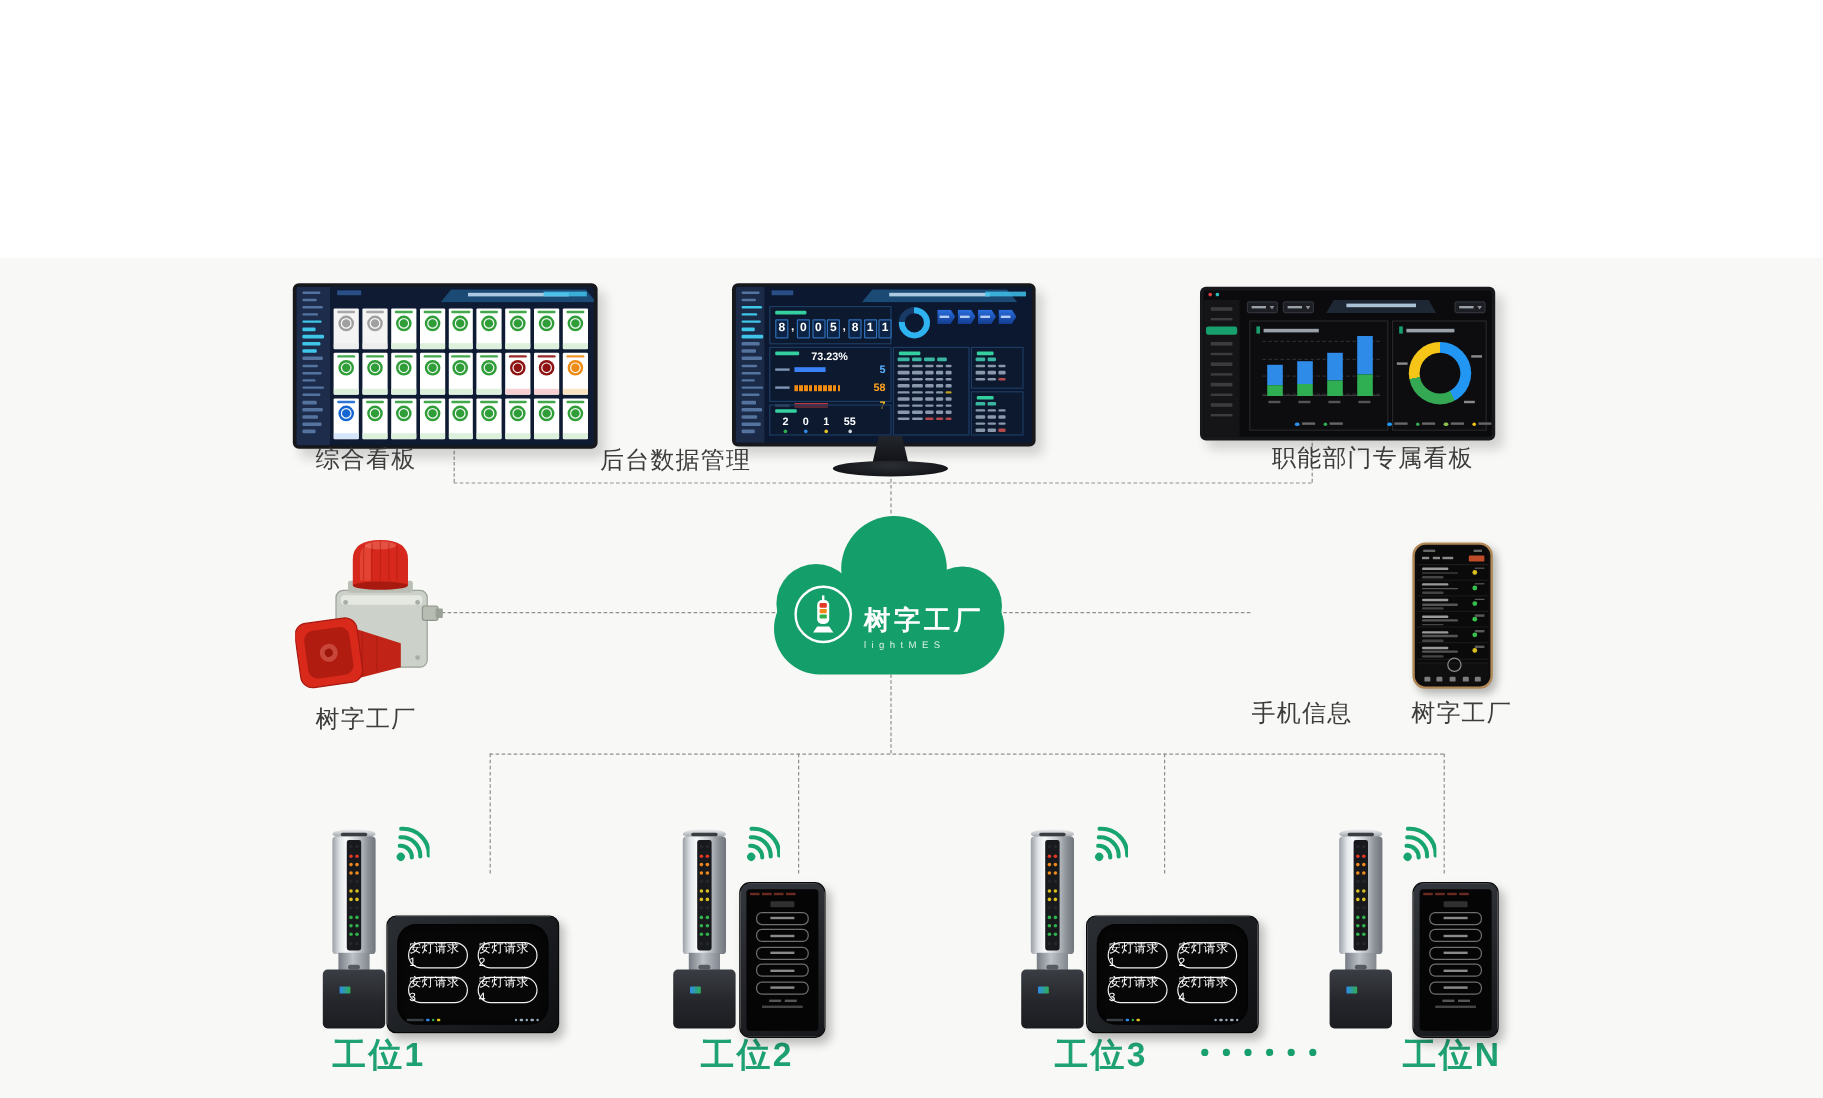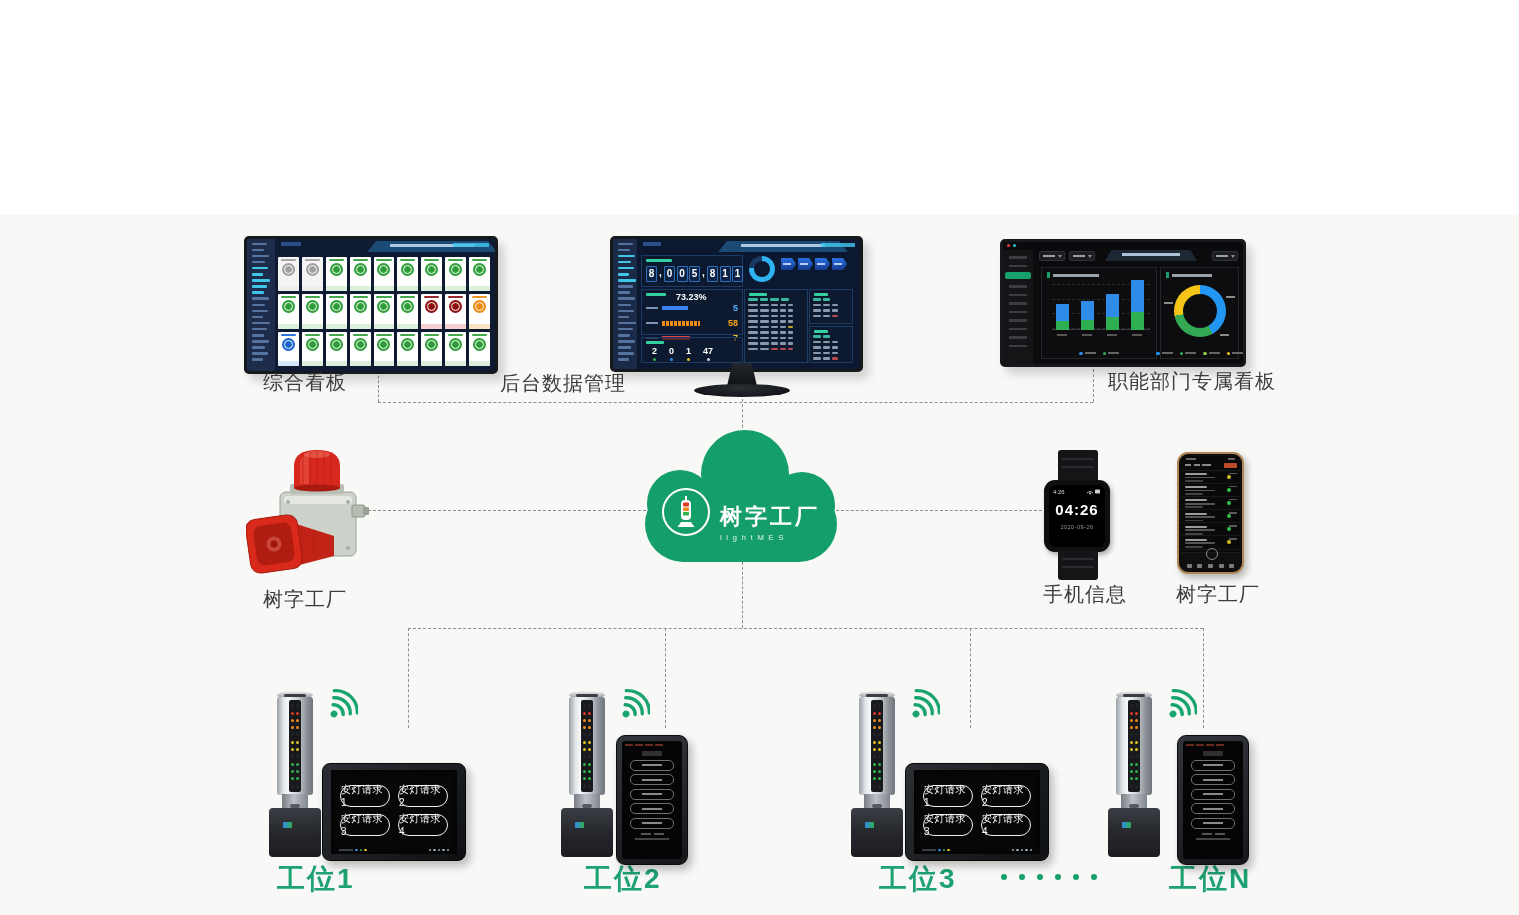--- a/index.html
+++ b/index.html
@@ -89,21 +89,21 @@
          background:linear-gradient(90deg,#787d85,#bcc1c7 45%,#82878f);}
   .tneck i{position:absolute;left:8px;top:10px;width:10px;height:4px;border-radius:2px;background:#565b62;}
   .tbase{position:absolute;left:-6px;top:117px;width:52px;height:49px;border-radius:4px;z-index:2;
          background:linear-gradient(180deg,#3a3d43,#24262b 55%,#1b1d21);}
   .tbase i{position:absolute;left:14px;top:14px;width:9px;height:6px;border-radius:1px;
            background:linear-gradient(90deg,#2e8be8,#2fae52);}
   
   .tablet{position:absolute;width:126px;height:84px;border-radius:8px;padding:6px 8px;z-index:3;
           background:linear-gradient(135deg,#2b2e33,#0e1012);border:1px solid #060708;
           box-shadow:4px 5px 8px rgba(0,0,0,.25);}
-  .tscreen{position:relative;width:100%;height:100%;background:#070708;border-radius:1px;
+  .tscreen{position:relative;width:100%;height:100%;background:#070708;border-radius:16px;
            box-shadow:inset 0 0 5px #000;}
   .tbtns{position:absolute;inset:9px 9px 13px 9px;display:grid;grid-template-columns:1fr 1fr;
          gap:7px 8px;align-content:center;}
   .tbtn{display:flex;align-items:center;justify-content:center;border:1.5px solid #f0f0f0;
         border-radius:12px;color:#fff;font-size:10px;letter-spacing:.5px;height:20px;}
   .tind{position:absolute;bottom:3px;display:flex;gap:2px;align-items:center;}
   .tind b{width:2.5px;height:2.5px;border-radius:50%;display:block;}
   
   .ctl{position:absolute;width:60px;height:118px;border-radius:9px;padding:5px 5px;z-index:3;
        background:linear-gradient(160deg,#33363c,#16171a);border:1px solid #0a0a0c;
@@ -486,21 +486,21 @@
             </div>
             <div style="text-align: center;">
               <div style="color: rgb(255, 255, 255); font-size: 9px; font-weight: bold;">0</div>
               <div style="width: 3px; height: 3px; border-radius: 50%; background: rgb(46, 139, 232); margin: 2px auto 0px;"></div>
             </div>
             <div style="text-align: center;">
               <div style="color: rgb(255, 255, 255); font-size: 9px; font-weight: bold;">1</div>
               <div style="width: 3px; height: 3px; border-radius: 50%; background: rgb(232, 195, 31); margin: 2px auto 0px;"></div>
             </div>
             <div style="text-align: center;">
-              <div style="color: rgb(255, 255, 255); font-size: 9px; font-weight: bold;">47</div>
+              <div style="color: rgb(255, 255, 255); font-size: 9px; font-weight: bold;">55</div>
               <div style="width: 3px; height: 3px; border-radius: 50%; background: rgb(207, 214, 223); margin: 2px auto 0px;"></div>
             </div>
           </div>
       </div>
       <div class="m2p" id="m2tc" style="left:131px;top:50px;width:62px;height:72px;">
         <div class="m2hdr" style="width:18px;"></div>
       <div class="trow" style="margin-top: 8px;">
             <i style="width: 10px; background: rgb(57, 181, 160);"></i>
             <i style="width: 8px; background: rgb(57, 181, 160);"></i>
             <i style="width: 9px; background: rgb(57, 181, 160);"></i>
@@ -730,21 +730,21 @@
               <div style="width: 11px; height: 2px; background: rgb(102, 102, 102);"></div>
             </div>
             <div class="li">
               <div style="width: 3.5px; height: 3.5px; border-radius: 50%; background: rgb(245, 197, 24);"></div>
               <div style="width: 11px; height: 2px; background: rgb(102, 102, 102);"></div>
             </div>
           </div>
       </div>
     </div>
   </div>
-  <div class="lab" style="left:1108px;top:368px;font-family:Liberation Mono, monospace;">职能部门专属看板</div>
+  <div class="lab" style="left:1060px;top:368px;font-family:Liberation Mono, monospace;">职能部门专属看板</div>
 
   <svg class="alarm" style="position:absolute;left:246px;top:446px;z-index:2;" width="126" height="138" viewBox="0 0 126 138">
     <rect x="34" y="46" width="76" height="64" rx="6" fill="#ccd1c9" stroke="#9ba297"></rect>
     <rect x="38" y="50" width="68" height="8" rx="3" fill="#e4e8e1"></rect>
     <circle cx="42" cy="56" r="2" fill="#a8aea4"></circle>
       <circle cx="102" cy="56" r="2" fill="#a8aea4"></circle>
     <circle cx="42" cy="102" r="2" fill="#a8aea4"></circle>
       <circle cx="102" cy="102" r="2" fill="#a8aea4"></circle>
     <rect x="106" y="59" width="13" height="12" rx="2" fill="#b7bdb2" stroke="#8f958a"></rect>
     <rect x="117" y="61" width="6" height="8" rx="1" fill="#9aa095"></rect>
@@ -781,44 +781,20 @@
           <path d="M7 26 h10 l3.5 5 H3.5 Z" fill="#fff"></path>
         </svg>
       </div>
       <div>
         <div class="brand">树字工厂</div>
         <div class="brand-sub">lightMES</div>
       </div>
     </div>
   </div>
 
-  <div class="watch">
-    <div class="wstrap" style="top:0;height:32px;">
-        <i style="top:8px;"></i>
-        <i style="top:16px;"></i>
-      </div>
-    <div class="wbody">
-      <div class="wscreen">
-        <div class="wtop">
-          <span class="wtime-small">4:26</span>
-          <svg width="16" height="7">
-            <path d="M2 5 A4 4 0 0 1 8 5" stroke="#bbb" stroke-width="1" fill="none"></path>
-            <circle cx="5" cy="5.6" r="1" fill="#ccc"></circle>
-            <rect x="10" y="1.5" width="5" height="4" rx="0.8" fill="#ccc"></rect>
-          </svg>
-        </div>
-        <div class="wtime">04:26</div>
-        <div class="wdate">2020-09-26</div>
-      </div>
-    </div>
-    <div class="wstrap" style="top:100px;height:30px;">
-        <i style="top:8px;"></i>
-        <i style="top:16px;"></i>
-      </div>
-  </div>
   <div class="lab" style="left:1043px;top:581px;">手机信息</div>
 
   <div class="phone">
     <div class="pscreen">
       <div class="pstatus">
           <i></i>
           <i style="width:7px;"></i>
         </div>
       <div class="phead">
           <i></i>

